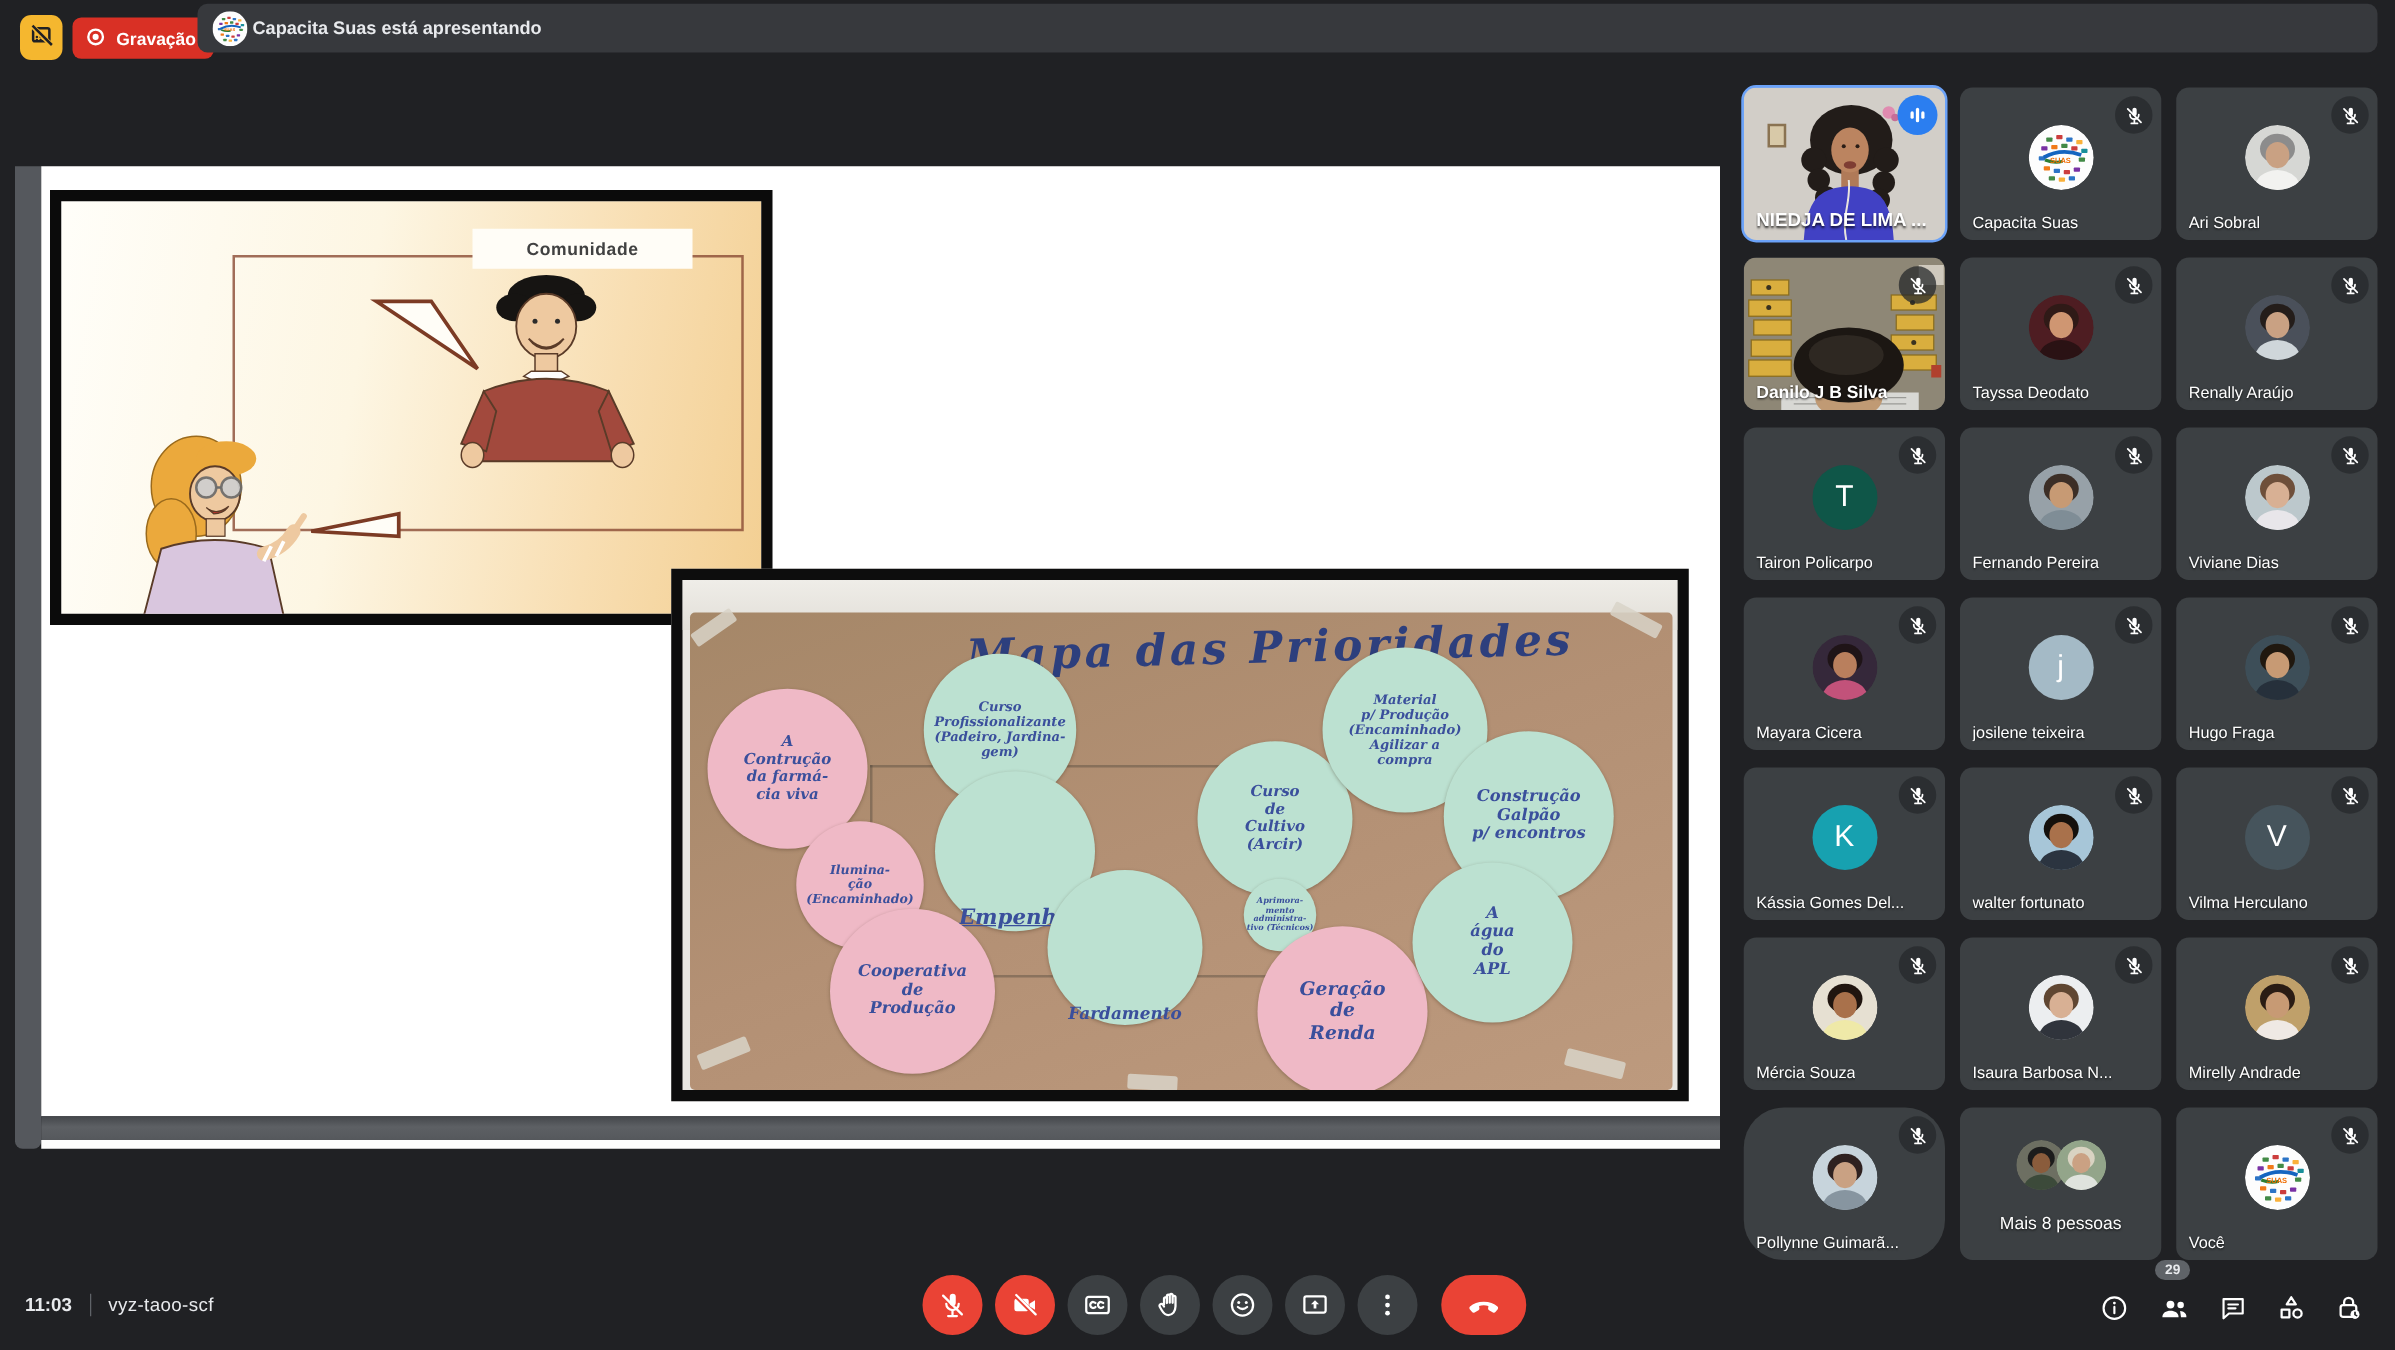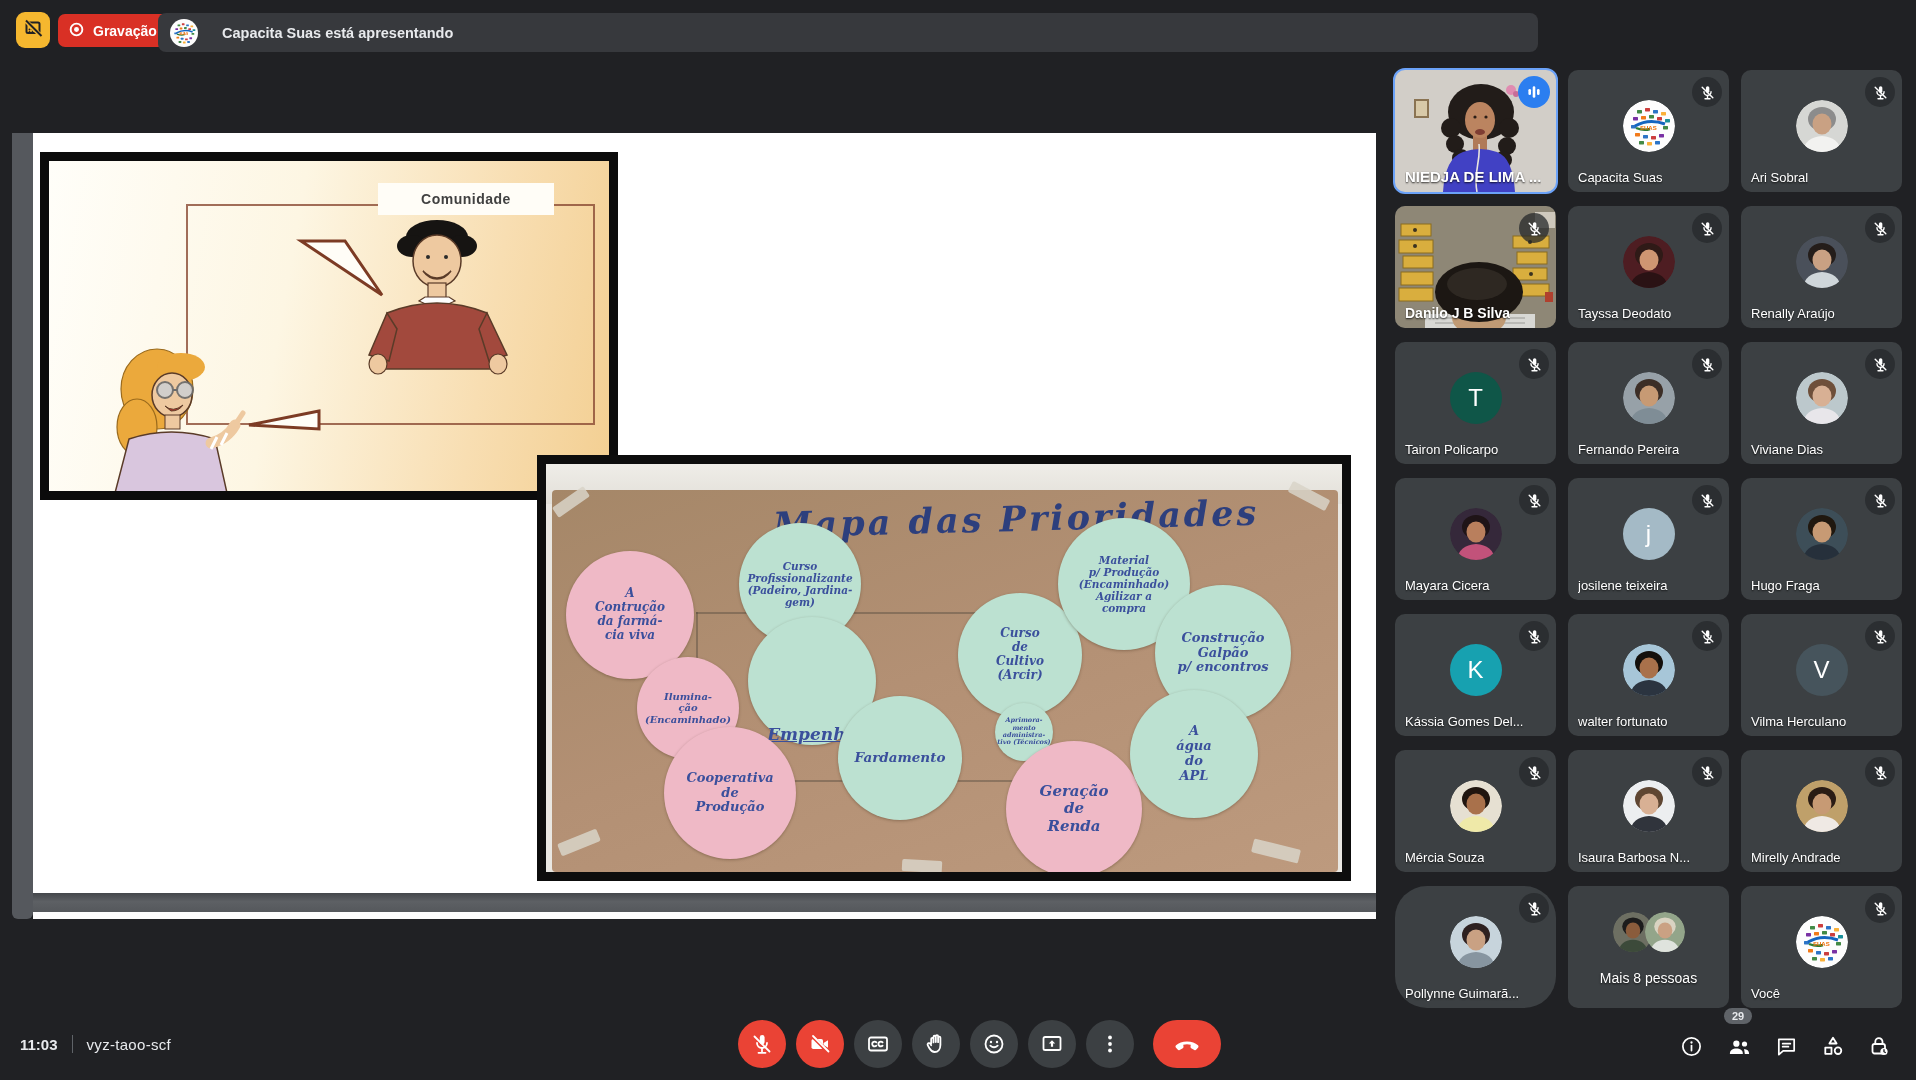--- a/index.html
+++ b/index.html
@@ -9,22 +9,22 @@
   *{margin:0;padding:0;box-sizing:border-box;}
   html,body{background:#000;}
   body{font-family:"Liberation Sans","DejaVu Sans",sans-serif;}
   #app{position:relative;width:1916px;height:1080px;background:var(--app-bg);overflow:hidden;}
 
   
   .warn-chip{position:absolute;left:16px;top:12px;width:34px;height:36px;border-radius:9px;
     background:var(--yellow);display:flex;align-items:center;justify-content:center;}
   .rec-badge{position:absolute;left:58px;top:14px;height:33px;padding:0 14px 0 10px;border-radius:7px;
     background:var(--rec-red);color:#fff;display:flex;align-items:center;gap:8px;font-size:14px;font-weight:700;}
-  .present-pill{position:absolute;left:158px;top:13px;width:1380px;height:39px;border-radius:8px;
-    background:#37393d;display:flex;align-items:center;gap:24px;padding-left:12px;color:var(--txt);
+  .present-pill{position:absolute;left:158px;top:3px;width:1744px;height:39px;border-radius:8px;
+    background:#37393d;display:flex;align-items:center;gap:4px;padding-left:12px;color:var(--txt);
     font-size:14.5px;font-weight:700;}
 
   
   .doc-rail{position:absolute;left:12px;top:133px;width:21px;height:786px;background:#55585d;border-radius:0 0 6px 6px;}
   .page{position:absolute;left:33px;top:133px;width:1343px;height:760px;background:#ffffff;}
   .page-gap{position:absolute;left:33px;top:893px;width:1343px;height:19px;background:linear-gradient(#44474b,#5d6064 45%,#55585c);}
   .page-next{position:absolute;left:33px;top:912px;width:1343px;height:7px;background:#fdfdfd;}
 
   
   .slide{position:absolute;left:40px;top:152px;width:578px;height:348px;border:9px solid #0b0b0b;
@@ -217,21 +217,21 @@
         </div>
         <div class="note green" style="left: 202px; top: 153px; width: 128px; height: 128px; font-size: 17px; align-items: flex-end;">
           <span class="u">Empenho</span>
         </div>
         <div class="note pink" style="left: 91px; top: 193px; width: 102px; height: 102px; font-size: 10px;">
           <span>Ilumina-<br>ção<br>(Encaminhado)</span>
         </div>
         <div class="note pink" style="left: 118px; top: 263px; width: 132px; height: 132px; font-size: 13px;">
           <span>Cooperativa<br>de<br>Produção</span>
         </div>
-        <div class="note green" style="left: 292px; top: 232px; width: 124px; height: 124px; font-size: 13.5px;">
+        <div class="note green" style="left: 292px; top: 232px; width: 124px; height: 124px; font-size: 13.5px; align-items: flex-end;">
           <span>Fardamento</span>
         </div>
         <div class="note green" style="left: 412px; top: 129px; width: 124px; height: 124px; font-size: 12px;">
           <span>Curso<br>de<br>Cultivo<br>(Arcir)</span>
         </div>
         <div class="note green" style="left: 449px; top: 239px; width: 58px; height: 58px; font-size: 6.5px;">
           <span>Aprimora-<br>mento<br>administra-<br>tivo (Técnicos)</span>
         </div>
         <div class="note pink" style="left: 460px; top: 277px; width: 136px; height: 136px; font-size: 15px;">
           <span>Geração<br>de<br>Renda</span>

